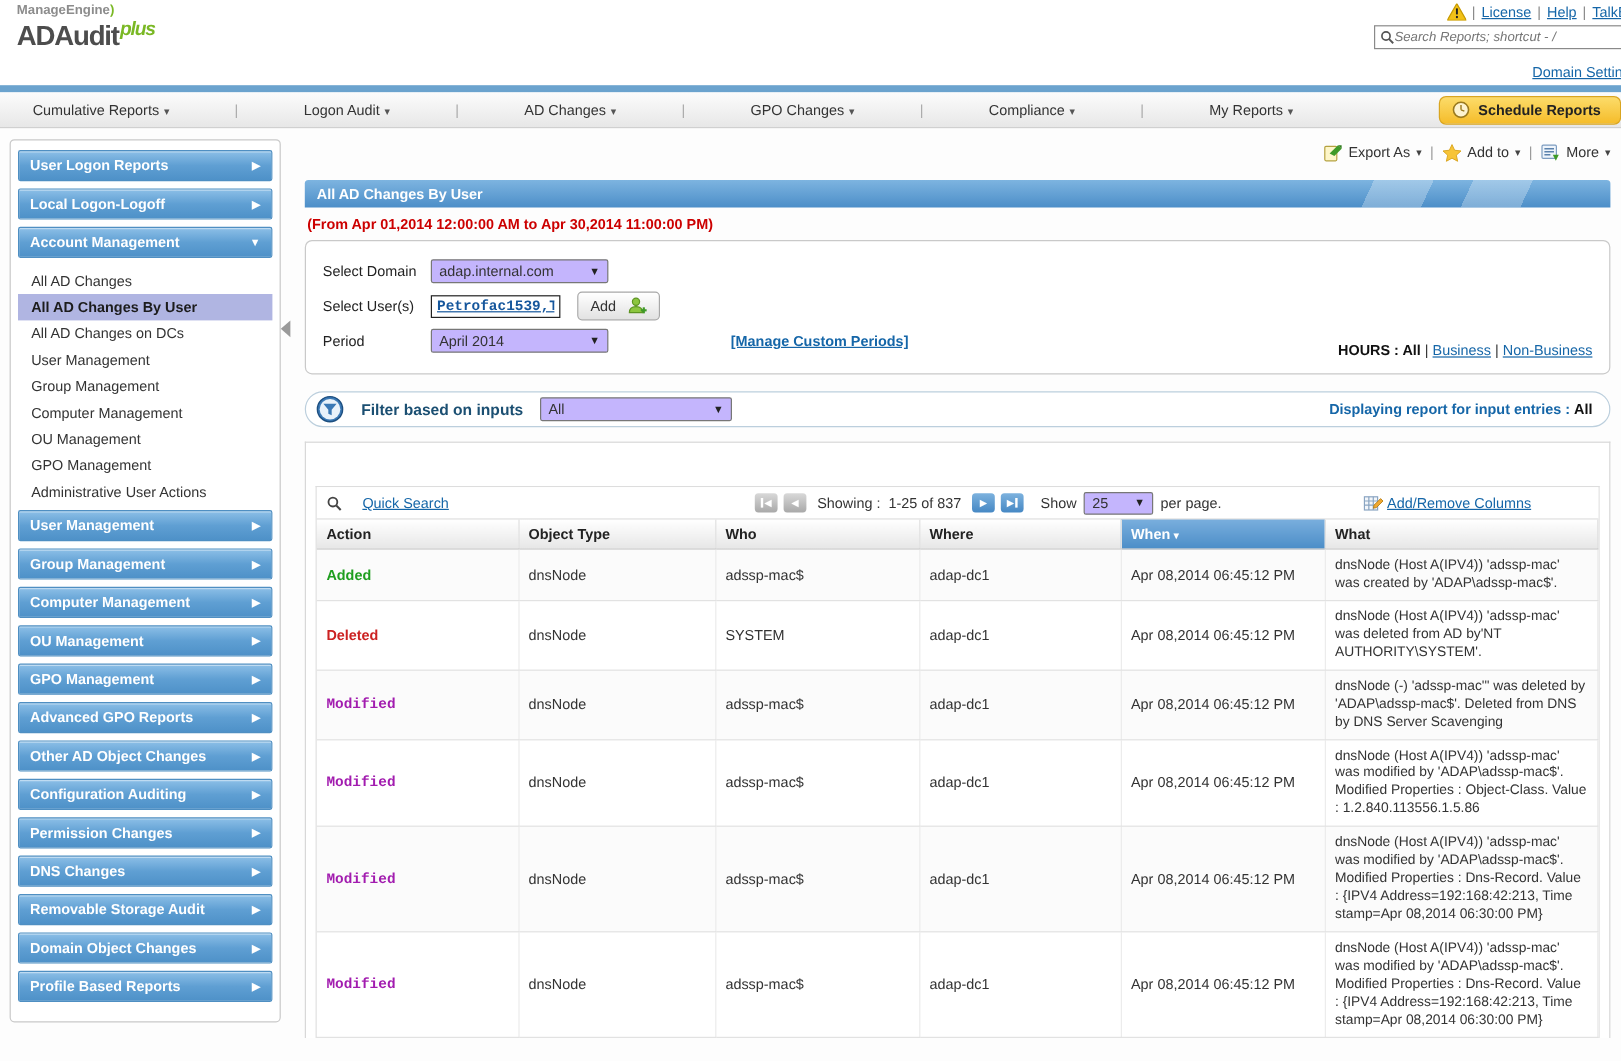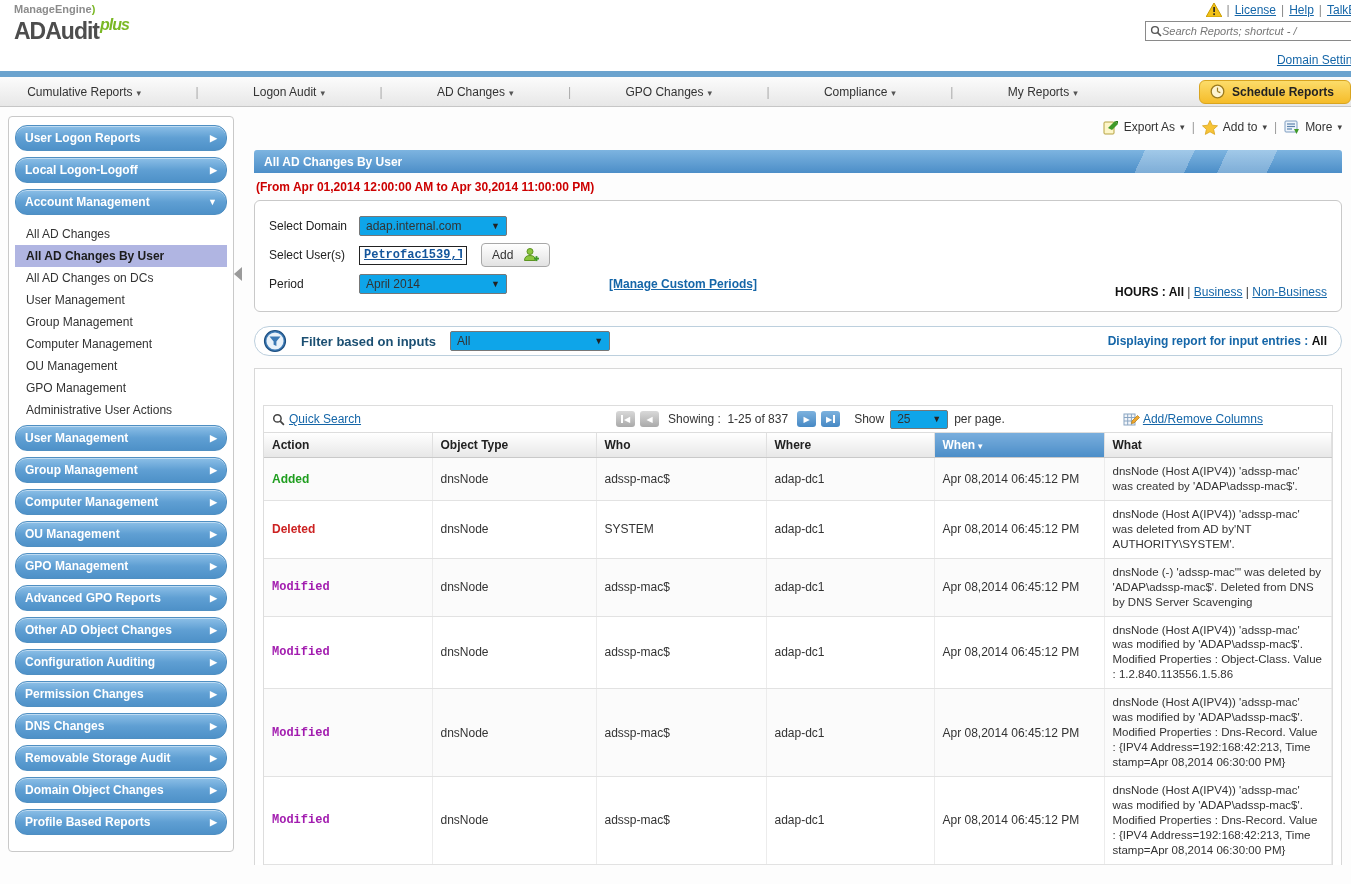--- a/index.html
+++ b/index.html
@@ -42,21 +42,21 @@
   .subnav-item .caret { font-size:9px; color:#555; margin-left:4px; }
   .subnav-sep { color:#aaa; }
   .schedule-btn { margin-left:auto; margin-right:-4px; background:linear-gradient(#fcdc6a,#f5bc2a);
     border:1px solid #d9a520; border-radius:6px; height:24px; display:flex; align-items:center; gap:7px;
     padding:0 16px 0 10px; font-weight:bold; color:#222; cursor:pointer; }
 
   
   .content { display:flex; align-items:flex-start; background:#fdfdfd; height:802px; position:relative; }
   .sidebar { width:226px; margin:9px 0 0 8px; background:#fff; border:1px solid #c9c9c9; border-radius:4px;
     padding:8px 6px 10px; }
-  .side-btn { height:26px; margin-bottom:6px; border:1px solid #4f8fc2; border-radius:12px;
+  .side-btn { height:26px; margin-bottom:6px; border:1px solid #4f8fc2; border-radius:2px;
     background:linear-gradient(#8cbfe7 0%, #5f9fd3 50%, #4e91c8 100%);
     box-shadow:inset 0 1px 0 rgba(255,255,255,.45); color:#fff; font-weight:bold;
     display:flex; align-items:center; padding:0 9px; cursor:pointer; }
   .side-btn .arrow { margin-left:auto; font-size:9px; }
   .submenu { padding:2px 0 4px; }
   .submenu-item { padding:4px 2px 4px 11px; color:#333; cursor:pointer; }
   .submenu-item.selected { background:#b0b5e2; font-weight:bold; color:#1c1c1c; }
   .collapse-handle { position:absolute; left:234px; top:160px; width:0; height:0; cursor:pointer;
     border-top:7px solid transparent; border-bottom:7px solid transparent; border-right:8px solid #9a9a9a; }
 
@@ -70,21 +70,21 @@
     background:linear-gradient(#7db4e0,#4c8ec8); display:flex; align-items:center; padding:0 10px;
     position:relative; overflow:hidden; }
   .title-bar .stripes { position:absolute; right:0; top:0; width:230px; height:100%;
     background:linear-gradient(115deg, transparent 0 30px, rgba(255,255,255,.28) 30px 75px,
       transparent 75px 105px, rgba(255,255,255,.28) 105px 150px, transparent 150px); }
   .date-range { color:#cc0000; font-weight:bold; padding:7px 2px 6px; }
 
   .form-panel { border:1px solid #c9c9c9; border-radius:6px; background:#fff; padding:8px 14px 10px; position:relative; }
   .form-row { display:flex; align-items:center; margin:7px 0; position:relative; }
   .form-label { width:90px; color:#222; }
-  .fake-select { border:1px solid #777; border-radius:2px; background:#0ea5e9; width:148px; height:20px;
+  .fake-select { border:1px solid #777; border-radius:2px; background:#c4b5fd; width:148px; height:20px;
     display:flex; align-items:center; justify-content:space-between; padding:0 6px; cursor:pointer; }
   .fake-select .caret { font-size:9px; color:#222; }
   .users-input { border:1px solid #222; width:108px; height:19px; color:#15569c; font-weight:bold;
     text-decoration:underline; font-size:12px; padding:0 4px; font-family:Liberation Mono, monospace; outline:none; }
   .add-btn { margin-left:14px; border:1px solid #a8a8a8; border-radius:4px; background:linear-gradient(#fff,#e2e2e2);
     height:24px; padding:0 10px; display:flex; align-items:center; gap:10px; cursor:pointer; }
   .manage-periods { position:absolute; left:340px; font-weight:bold; }
   .hours { position:absolute; right:14px; bottom:12px; }
   .hours b { color:#111; }
 
@@ -92,21 +92,21 @@
     display:flex; align-items:center; padding:0 14px 0 8px; gap:14px; }
   .filter-label { color:#1b4f72; font-weight:bold; font-size:13px; }
   .filter-pill .fake-select { width:160px; }
   .displaying { margin-left:auto; color:#1566a8; font-weight:bold; }
   .displaying b { color:#111; }
 
   .table-panel { margin-top:12px; background:#fff; border:1px solid #d8d8d8; border-bottom:none;
     padding:36px 8px 0; }
   .table-box { border:1px solid #ddd; border-bottom:none; }
   .table-toolbar { display:flex; align-items:center; height:27px; padding:0 8px; border-bottom:1px solid #ddd; background:#fff; }
-  .quick-search { display:flex; align-items:center; gap:4px; }
+  .quick-search { display:flex; align-items:center; gap:17px; }
   .pager { display:flex; align-items:center; gap:5px; margin-left:255px; }
   .pg-btn { width:19px; height:16px; border-radius:3px; display:inline-flex; align-items:center;
     justify-content:center; gap:1px; cursor:pointer; color:#fff; font-size:8px; }
   .pg-btn.disabled { background:linear-gradient(#d9d9d9,#a9a9a9); cursor:default; }
   .pg-btn.enabled { background:linear-gradient(#7db2de,#4688c4); }
   .pg-btn .bar { width:2px; height:8px; background:#fff; display:inline-block; }
   .showing { margin:0 4px; color:#333; }
   .show-group { display:flex; align-items:center; gap:6px; margin-left:14px; }
   .addremove { margin-left:118px; display:flex; align-items:center; gap:3px; color:#1566a8; cursor:pointer; }
   .addremove span { text-decoration:underline; }

